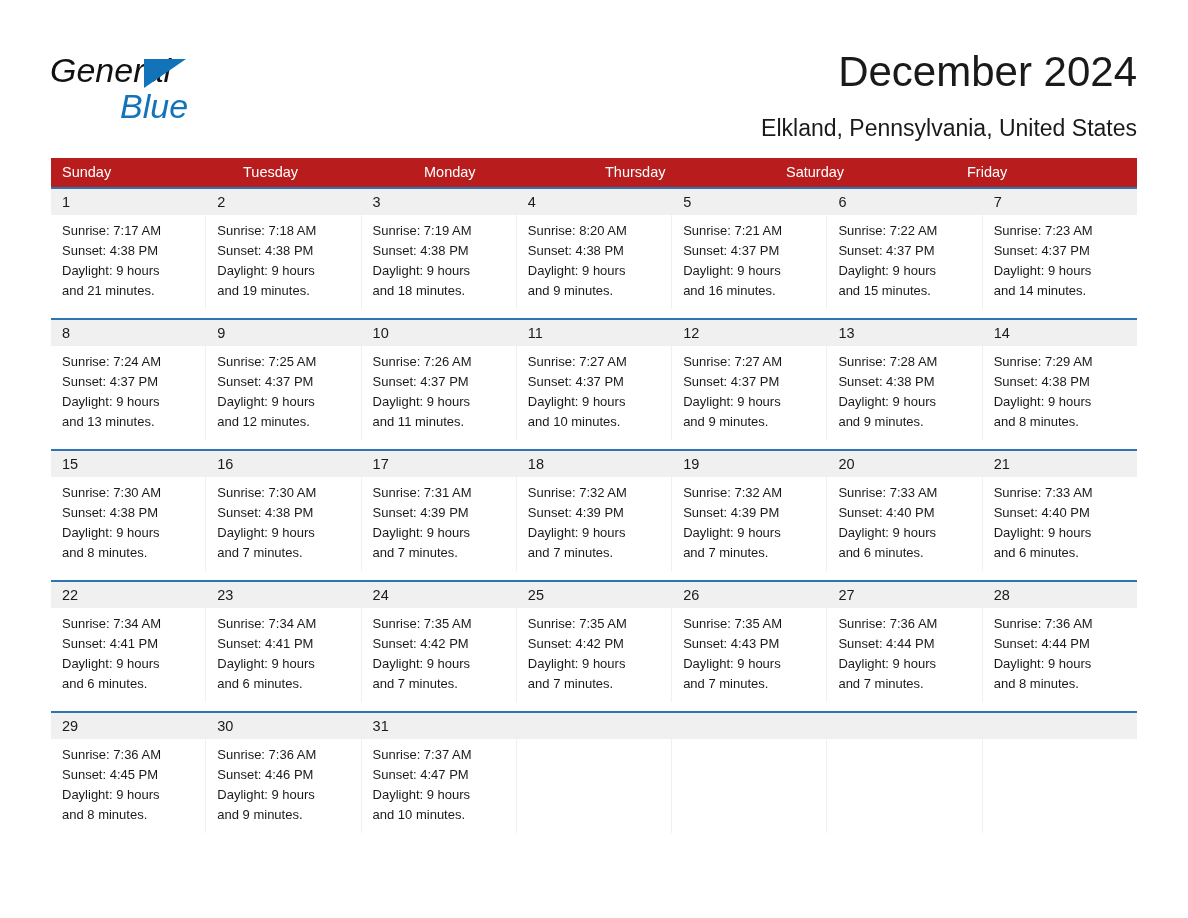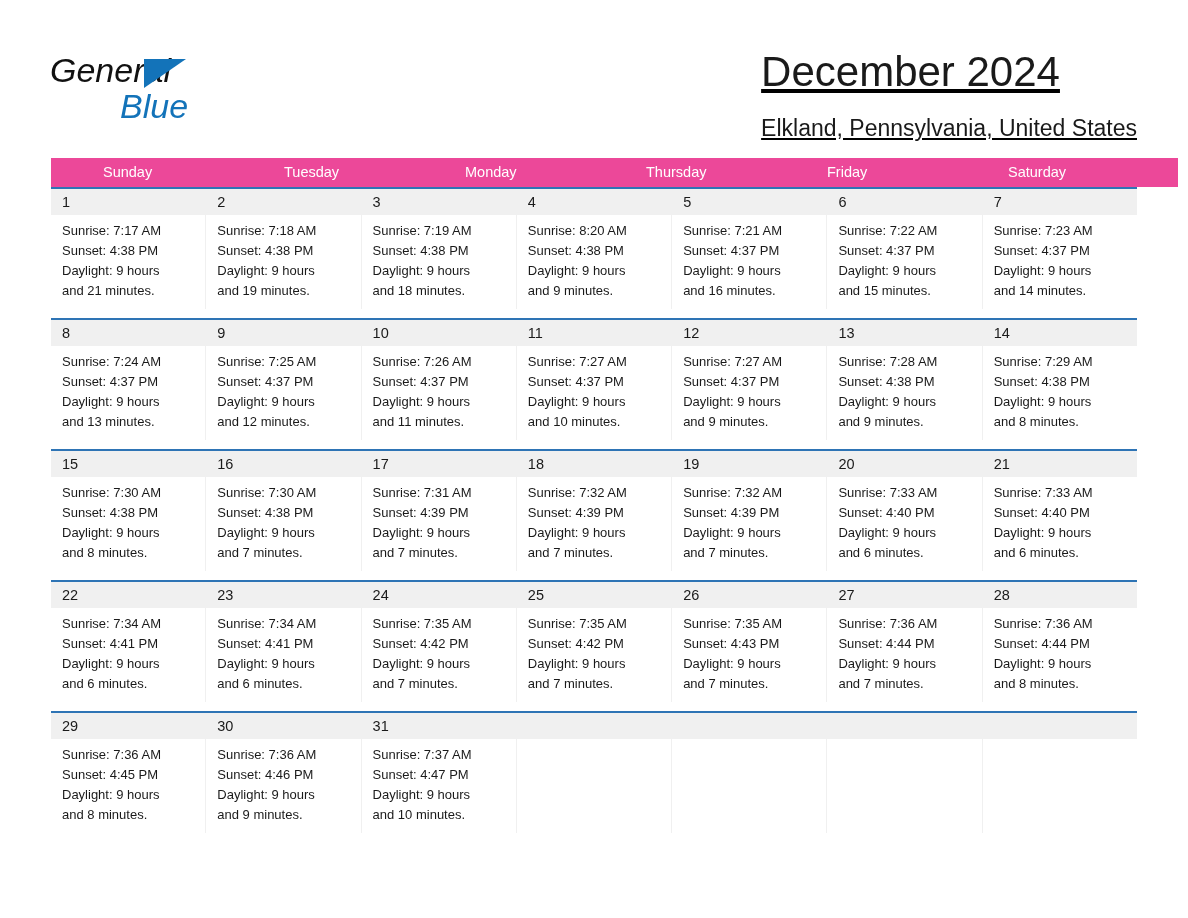--- a/index.html
+++ b/index.html
@@ -65,22 +65,21 @@
     font-size: 34px;
     color: #1373b9;
     line-height: 40px;
     white-space: nowrap;
   }
 
   .title-block {
     position: absolute;
     right: 51px;
     top: 46px;
-    text-align: left;
-    text-decoration: underline;
+    text-align: right;
   }
   .cal-title {
     font-size: 42px;
     font-weight: normal;
     color: #1a1a1a;
     line-height: 52px;
     white-space: nowrap;
   }
   .cal-subtitle {
     margin-top: 16px;
@@ -95,23 +94,22 @@
   .calendar {
     position: absolute;
     left: 51px;
     top: 158px;
     width: 1086px;
   }
 
   .weekday-row {
     display: flex;
     width: 100%;
-    background: #ec4899;
+    background: #b91c1c;
     height: 29px;
-    padding-left: 41px;
   }
   .weekday-cell {
     flex: 1 1 0;
     min-width: 0;
     color: #ffffff;
     font-size: 14.5px;
     line-height: 29px;
     padding-left: 11px;
     box-sizing: border-box;
     white-space: nowrap;
@@ -189,22 +187,22 @@
     </div>
 
   </div>
 
   <div class="calendar">
     <div class="weekday-row">
         <div class="weekday-cell">Sunday</div>
         <div class="weekday-cell">Tuesday</div>
         <div class="weekday-cell">Monday</div>
         <div class="weekday-cell">Thursday</div>
+        <div class="weekday-cell">Saturday</div>
         <div class="weekday-cell">Friday</div>
-        <div class="weekday-cell">Saturday</div>
       </div>
     <div id="weeks-container">
         <div class="week">
           <div class="week-rule"></div>
           <div class="week-body">
             <div class="day-cell">
               <div class="day-number">1</div>
               <div class="day-info">
                 <div>Sunrise: 7:17 AM</div>
                 <div>Sunset: 4:38 PM</div>

